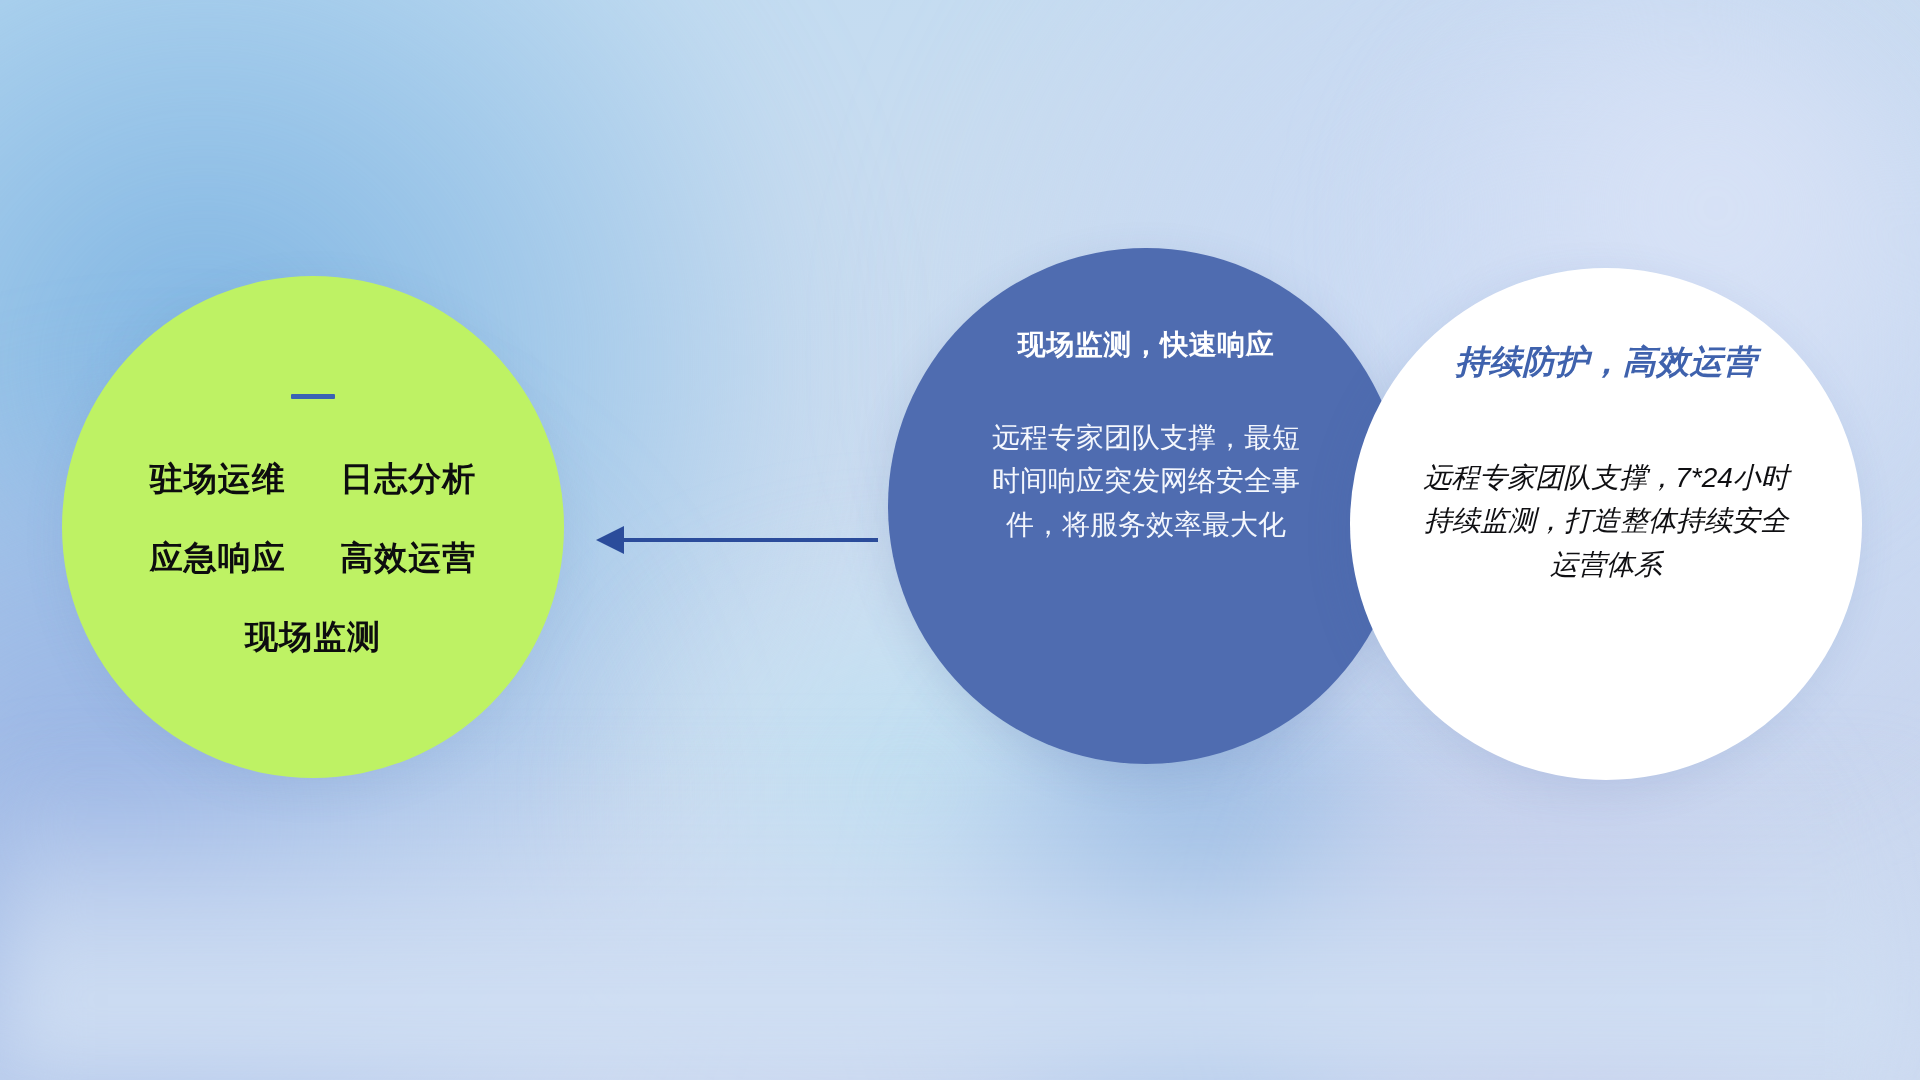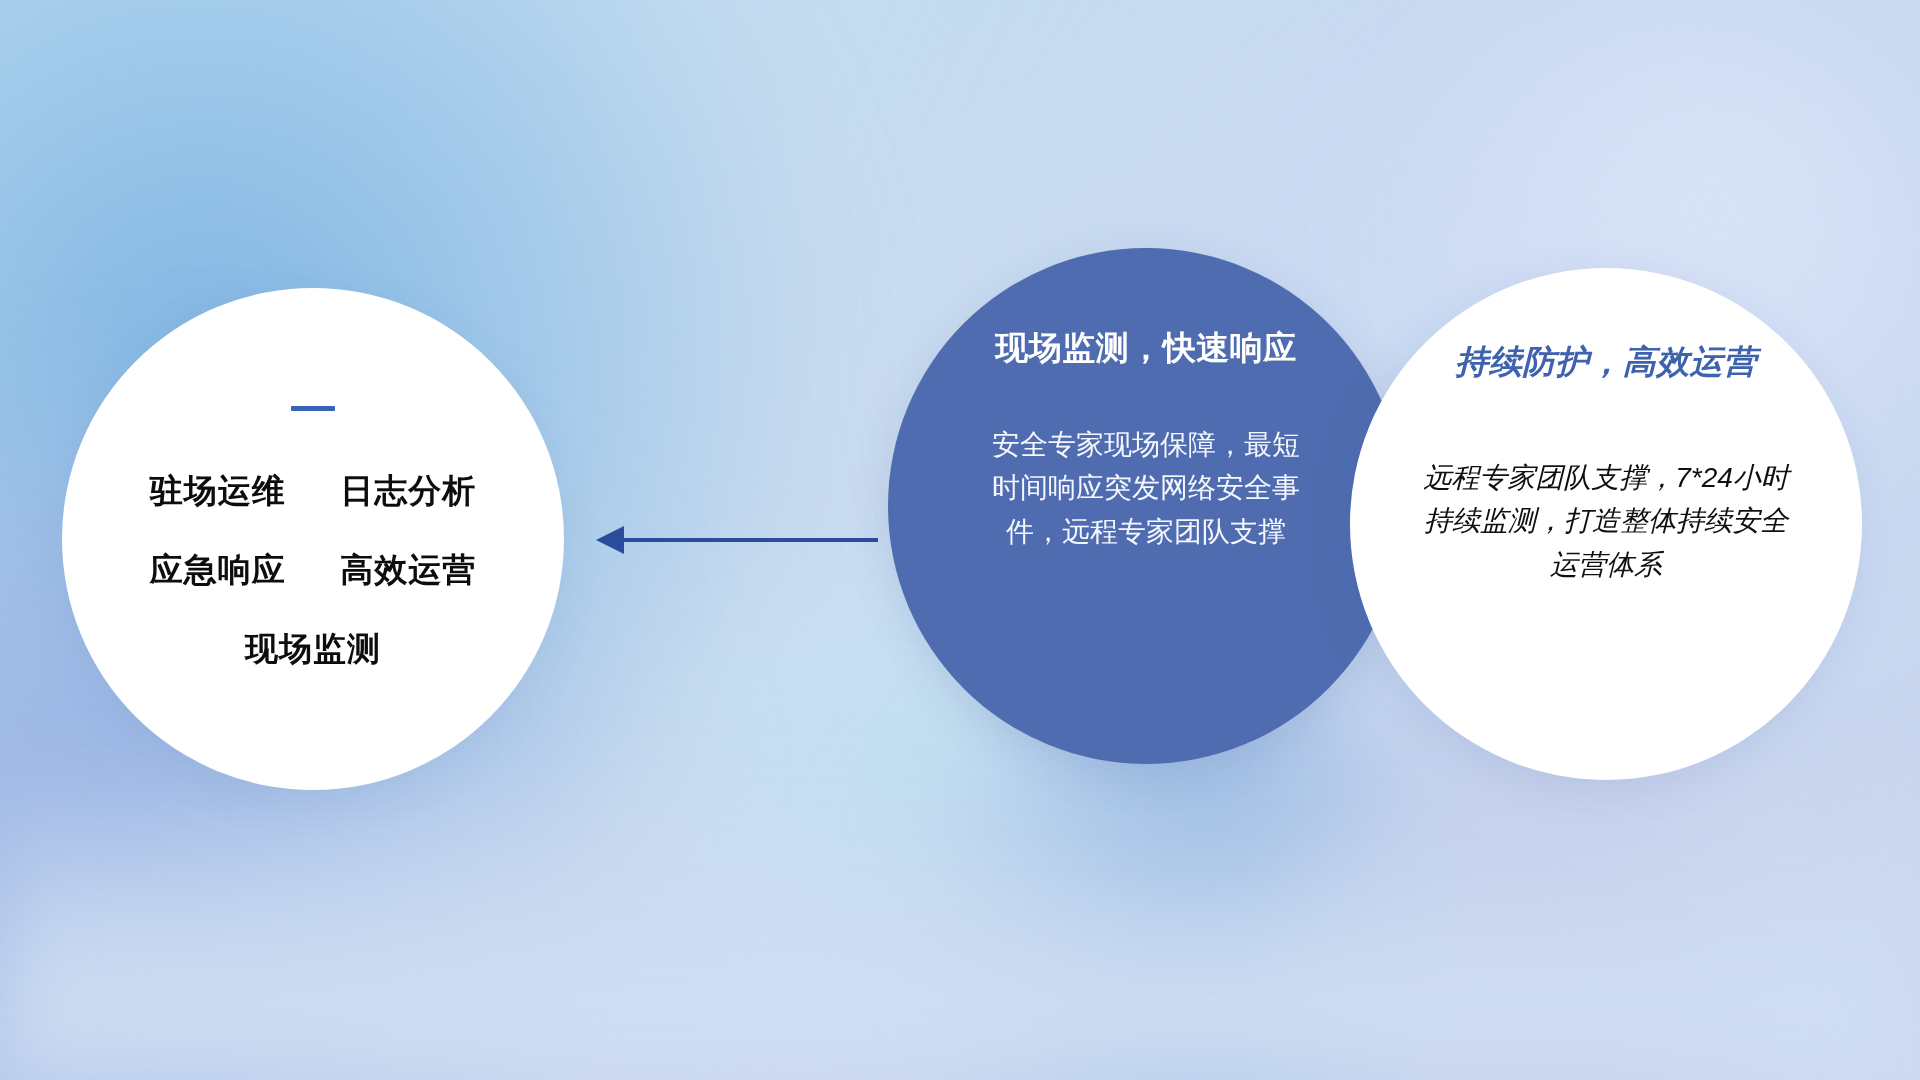--- a/index.html
+++ b/index.html
@@ -37,22 +37,22 @@
       background:linear-gradient(180deg, rgba(205,220,242,0) 0%, rgba(206,221,242,.85) 60%, rgba(208,223,243,.95) 100%);
       filter:blur(40px);}
 
   
   #arrow{position:absolute;left:590px;top:512px;width:290px;height:56px;}
 
   
   .circle{position:absolute;border-radius:50%;box-sizing:border-box;}
 
   #left-circle{
-    left:62px;top:288px;width:502px;height:502px;
-    background:#ffffff;
+    left:62px;top:276px;width:502px;height:502px;
+    background:#bef264;
     box-shadow:0 10px 40px rgba(90,120,170,.12);
   }
   #left-inner{
     position:absolute;left:0;top:0;width:100%;height:100%;
     display:flex;flex-direction:column;align-items:center;justify-content:center;
     padding:0 34px;box-sizing:border-box;
   }
   #left-divider{width:44px;height:5px;background:#3a62b5;border-radius:1px;margin-bottom:58px;}
   .left-row{
     color:#0d0d0f;font-weight:bold;font-size:33px;letter-spacing:1px;
@@ -65,21 +65,21 @@
     left:888px;top:248px;width:516px;height:516px;
     background:#4f6cb0;
     box-shadow:0 12px 42px rgba(60,90,150,.16);
   }
   #blue-inner{
     position:absolute;left:0;top:0;width:100%;height:100%;
     display:flex;flex-direction:column;align-items:center;
     padding:78px 46px 0 46px;box-sizing:border-box;
   }
   #blue-title{
-    color:#ffffff;font-weight:bold;font-size:33px;letter-spacing:.5px;
+    color:#ffffff;font-weight:bold;font-size:28px;letter-spacing:.5px;
     white-space:nowrap;text-align:center;
   }
   #blue-body{
     margin-top:52px;color:#f4f7fd;font-size:28px;line-height:1.55;
     text-align:center;max-width:330px;
   }
 
   #right-circle{
     left:1350px;top:268px;width:512px;height:512px;
     background:#ffffff;
@@ -134,21 +134,21 @@
     </div>
     <div class="left-row">
       <span>现场监测</span>
     </div>
   </div>
 </div>
 
 <div class="circle" id="blue-circle">
   <div id="blue-inner">
     <div id="blue-title">现场监测，快速响应</div>
-    <div id="blue-body">安全专家现场保障，最短时间响应突发网络安全事件，远程专家团队支撑</div>
+    <div id="blue-body">远程专家团队支撑，最短时间响应突发网络安全事件，将服务效率最大化</div>
   </div>
 </div>
 
 <div class="circle" id="right-circle">
   <div id="right-inner">
     <div id="right-title">持续防护，高效运营</div>
     <div id="right-body">远程专家团队支撑，7*24小时持续监测，打造整体持续安全运营体系</div>
   </div>
 </div>
 

